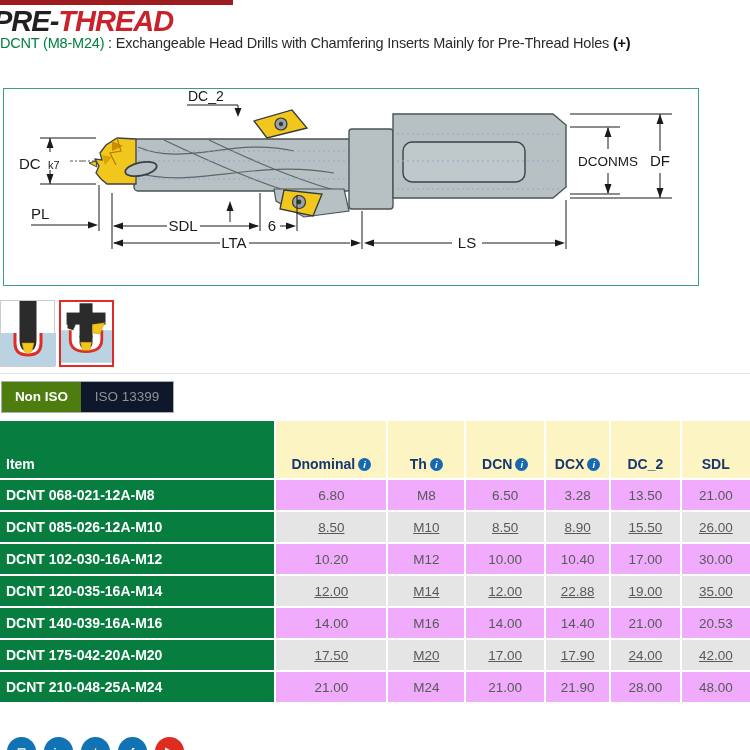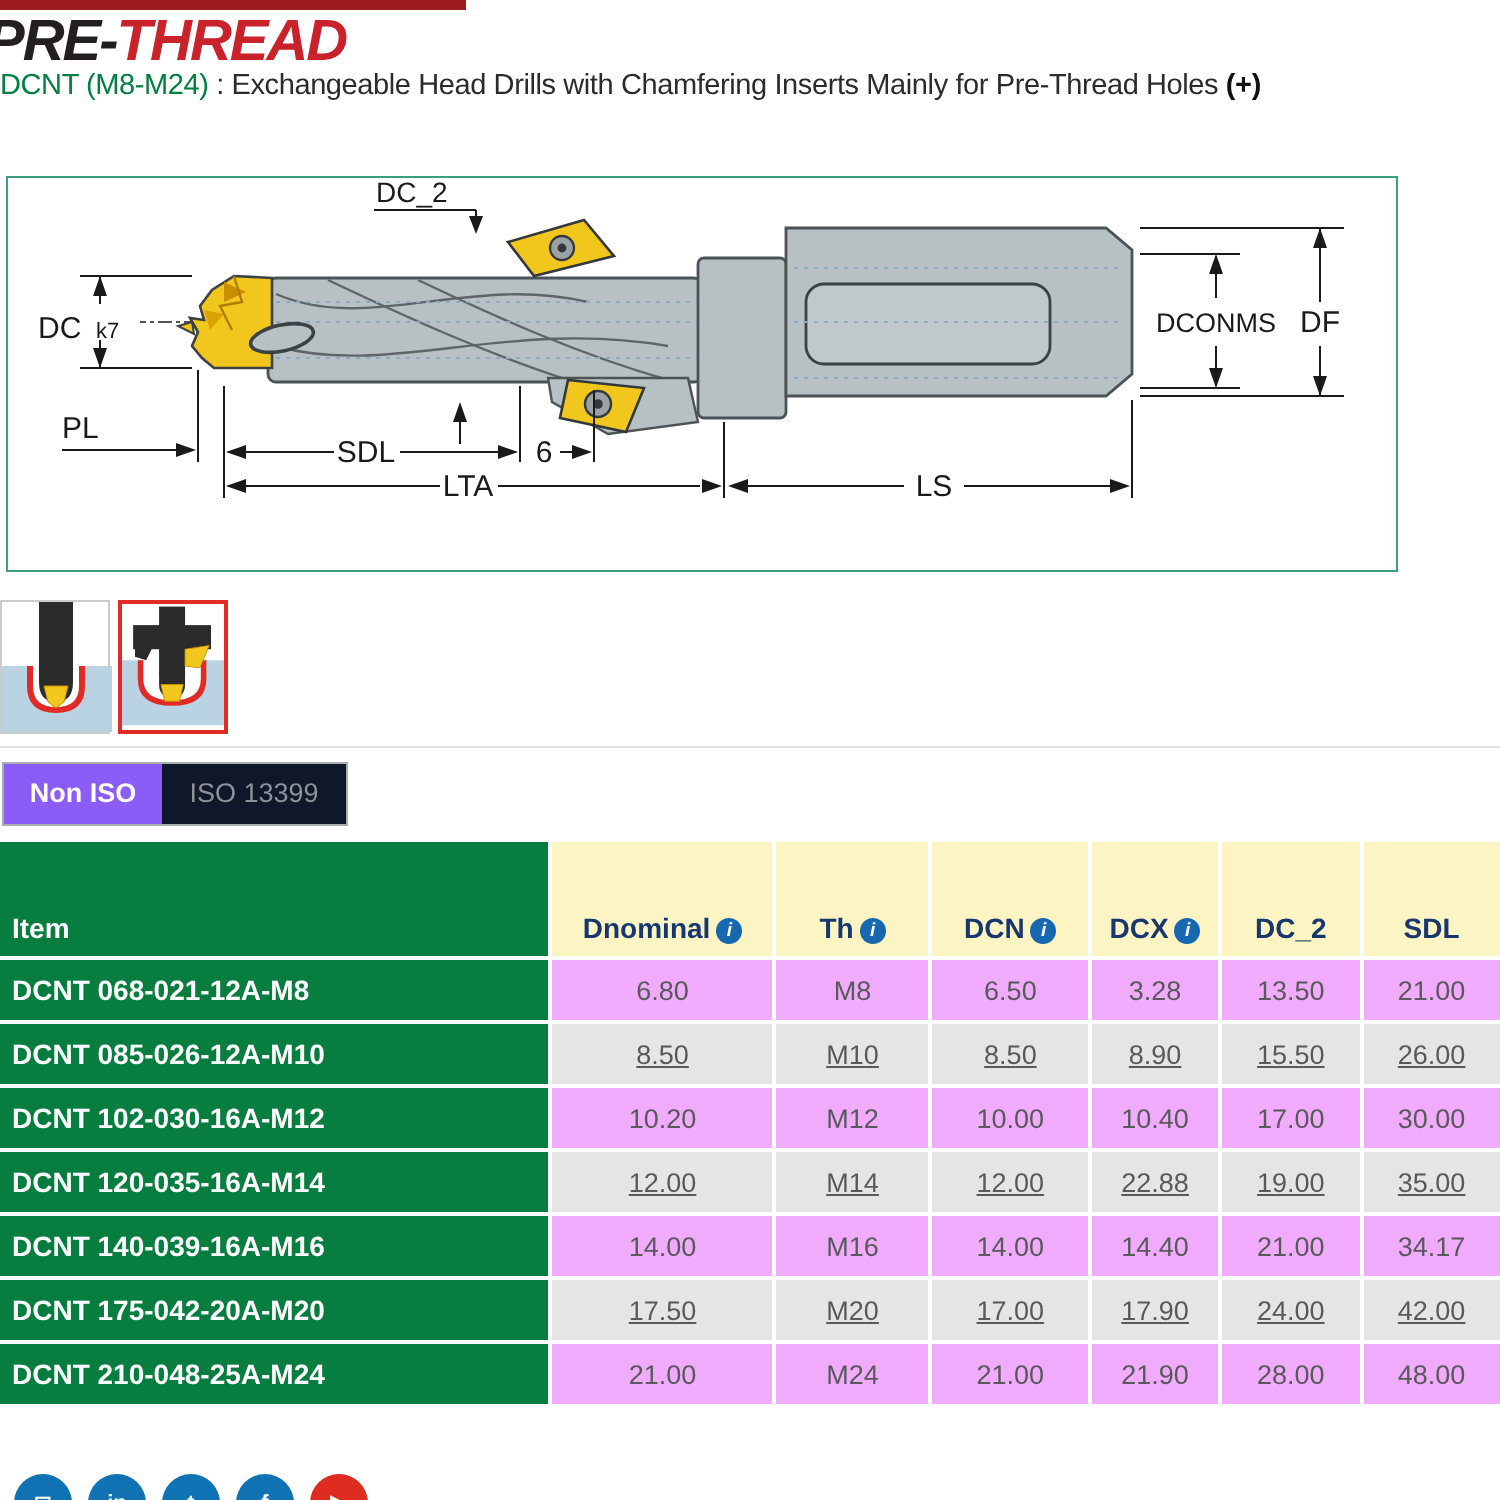--- a/index.html
+++ b/index.html
@@ -25,21 +25,21 @@
   
   .thumbs{top:300px;left:0;display:flex;gap:4px;}
   .thumb{width:55px;height:67px;background:#fff;border:1px solid #c9ccce;box-sizing:border-box;}
   .thumb.selected{border:2px solid #e02b27;}
 
   .divider{top:373px;left:0;width:750px;height:1px;background:#dfe3e5;}
 
   
   .tabs{top:381px;left:1px;display:flex;border:1px solid #a8adb1;background:#fff;}
   .tab{height:30px;line-height:30px;text-align:center;font-size:13.5px;cursor:pointer;}
-  .tab.active{width:79px;background:#8b5cf6;color:#ffffff;font-weight:bold;}
+  .tab.active{width:79px;background:#4d7c0f;color:#ffffff;font-weight:bold;}
   .tab.inactive{width:92px;background:#0f172a;color:#8e9296;}
 
   
   table.spec{position:absolute;top:419px;left:-2px;border-collapse:separate;border-spacing:2px;
              table-layout:fixed;width:754px;}
   table.spec th,table.spec td{margin:17px;overflow:hidden;white-space:nowrap;}
   th.item-h,td.item-c{background:#077d40;color:#ffffff;text-align:left;padding-left:6px;font-weight:bold;}
   th{height:50px;vertical-align:bottom;padding-bottom:6px;font-size:14px;}
   th.val-h{background:#fcf4c3;color:#17376e;text-align:center;}
   td{height:28px;font-size:13.5px;}
@@ -295,21 +295,21 @@
     <td class="val-c">19.00</td>
     <td class="val-c">35.00</td>
   </tr>
   <tr class="row-light">
     <td class="item-c">DCNT 140-039-16A-M16</td>
     <td class="val-c">14.00</td>
     <td class="val-c">M16</td>
     <td class="val-c">14.00</td>
     <td class="val-c">14.40</td>
     <td class="val-c">21.00</td>
-    <td class="val-c">34.17</td>
+    <td class="val-c">20.53</td>
   </tr>
   <tr class="row-gray">
     <td class="item-c">DCNT 175-042-20A-M20</td>
     <td class="val-c">17.50</td>
     <td class="val-c">M20</td>
     <td class="val-c">17.00</td>
     <td class="val-c">17.90</td>
     <td class="val-c">24.00</td>
     <td class="val-c">42.00</td>
   </tr>

